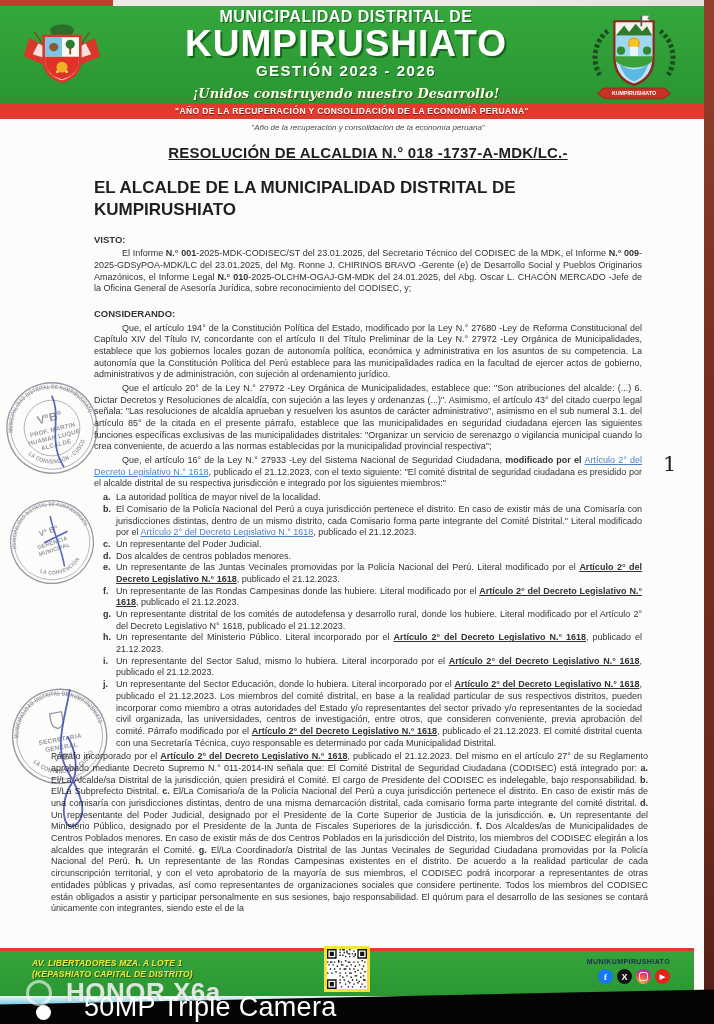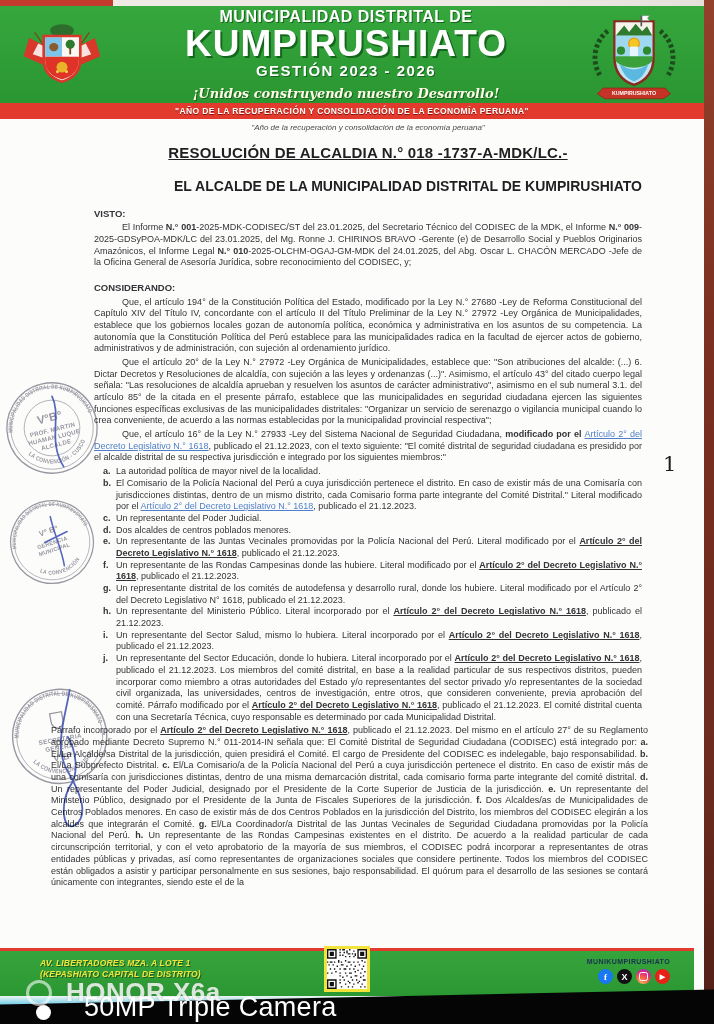--- a/index.html
+++ b/index.html
@@ -20,21 +20,21 @@
   .muni-logo{width:100px;height:96px;margin:4px 20px 0 0;flex:none;}
   .motto-strip{height:16px;background:#e23a2c;display:flex;align-items:center;justify-content:center;}
   .motto-strip span{font-size:8.5px;font-weight:700;color:#fff;letter-spacing:.4px;text-shadow:0 1px 0 #801710;}
 
   
   .doc-body{position:absolute;top:119px;left:0;right:10px;height:829px;padding:4px 52px 0 94px;box-sizing:border-box;
             color:#333338;font-size:9px;line-height:1.3;overflow:hidden;text-align:justify;}
   .quote{text-align:center;font-style:italic;font-size:8px;color:#4a4a4e;}
   .title{text-align:center;font-size:15px;font-weight:700;text-decoration:underline;margin:10px 0 0;color:#1f1f22;letter-spacing:.2px;}
   .dateline{text-align:right;margin-top:12px;}
-  .addressee{text-align:right;font-size:14px;font-weight:700;margin:14px 0 0;color:#1f1f22;}
+  .addressee{text-align:left;font-size:17px;font-weight:700;margin:14px 0 0;color:#1f1f22;}
   .label{font-weight:700;font-size:9.5px;margin-top:13px;text-align:left;}
   .para{margin:2px 0 0;}
   .para.indent{text-indent:28px;}
   .members{margin-top:2px;}
   .mrow{display:flex;}
   .mlabel{flex:none;width:13px;font-weight:700;margin-left:9px;}
   .mtext{flex:1;text-align:justify;}
   .closing{margin-left:-43px;margin-right:-6px;margin-top:2px;}
   .seg-plain{}
   .seg-link{color:#4f7fca;text-decoration:underline;}
@@ -50,21 +50,21 @@
   .sring{fill:none;stroke:#8d8a99;stroke-width:1.4;}
   .thin{stroke-width:.7;}
   .sringtext{font-size:6.2px;fill:#8d8a99;font-weight:600;letter-spacing:.4px;font-family:"Liberation Sans",sans-serif;}
   .sbig{font-size:12px;font-weight:700;fill:#8d8a99;text-anchor:middle;font-family:"Liberation Sans",sans-serif;}
   .smed{font-size:9px;font-weight:700;fill:#8d8a99;text-anchor:middle;font-family:"Liberation Sans",sans-serif;}
   .ssmall{font-size:6.3px;font-weight:700;fill:#8d8a99;text-anchor:middle;letter-spacing:.3px;font-family:"Liberation Sans",sans-serif;}
   .sig{fill:none;stroke:#2b3fae;stroke-width:1.8;stroke-linecap:round;opacity:.9;}
 
   
   .footer{position:absolute;left:0;right:10px;top:948px;height:48px;background:linear-gradient(180deg,#36a43d,#2b9732);
-          border-top:3px solid #e23a2c;display:flex;justify-content:space-between;padding:7px 24px 0 40px;box-sizing:border-box;z-index:2;}
+          border-top:3px solid #e23a2c;display:flex;justify-content:space-between;padding:7px 24px 0 32px;box-sizing:border-box;z-index:2;}
   .addr{font-size:8.5px;font-weight:700;font-style:italic;color:#f0e63c;text-shadow:1px 1px 0 #1c5f22;letter-spacing:.2px;line-height:1.3;text-align:left;}
   .qr{position:absolute;left:50%;transform:translateX(-50%);top:-5px;width:46px;height:46px;background:#fff;
       border:3px solid #f2e23c;box-sizing:border-box;}
   .qr svg{display:block;width:100%;height:100%;}
   .social{text-align:right;}
   .handle{font-size:7px;font-weight:700;color:#1c3050;letter-spacing:.4px;}
   .icons{display:flex;gap:4px;justify-content:flex-end;margin-top:4px;}
   .soc{width:15px;height:15px;border-radius:50%;display:inline-flex;align-items:center;justify-content:center;color:#fff;font-size:9px;font-weight:700;}
   .fb{background:#1877f2;font-family:"Liberation Serif",serif;}
   .tw{background:#111;}

